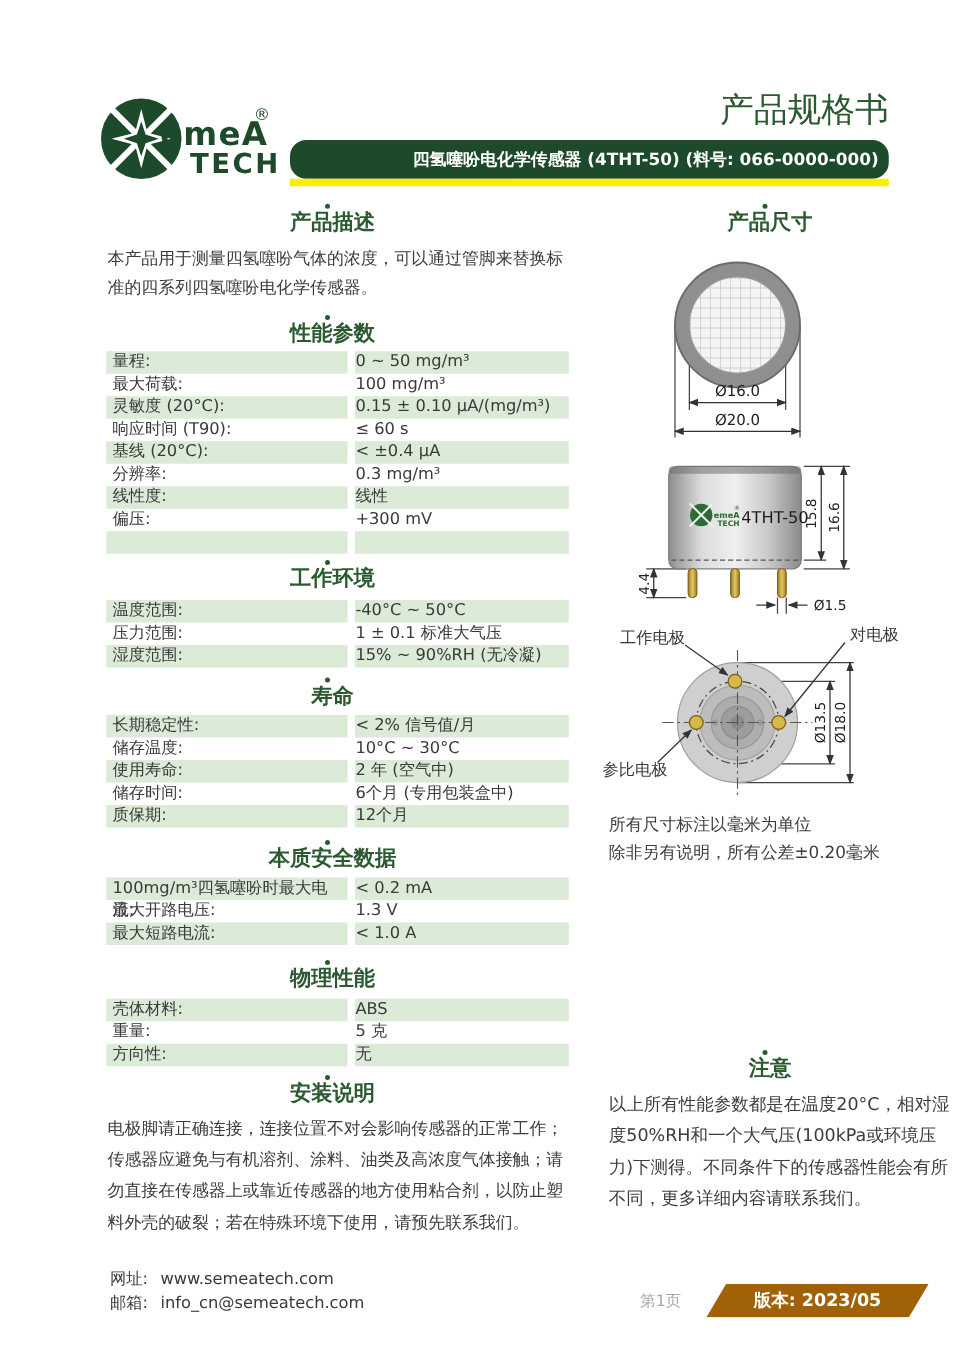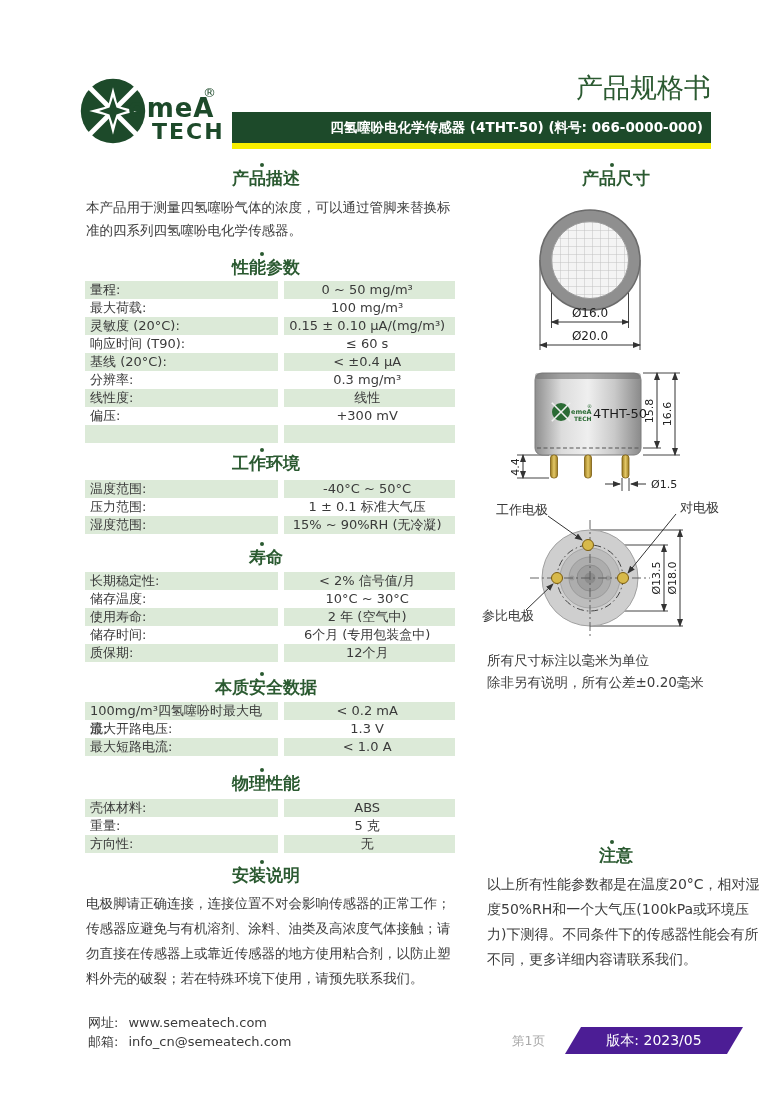--- a/index.html
+++ b/index.html
@@ -8,53 +8,53 @@
   .page { position:relative; width:774px; height:1095px; background:#fff; overflow:hidden; }
 
   
   .logo-wrap { position:absolute; left:78px; top:73px; width:150px; height:78px; }
   .logo-disc { position:absolute; left:0; top:2px; }
   .brand-line1 { position:absolute; left:50px; top:20px; font-size:26px; font-weight:bold; color:#1d4a2a; letter-spacing:1px; }
   .brand-line2 { position:absolute; left:74px; top:46px; font-size:22px; font-weight:bold; color:#1d4a2a; letter-spacing:2px; }
   .brand-reg  { position:absolute; left:125px; top:12px; font-size:13px; color:#1d4a2a; }
   .doc-title { position:absolute; left:400px; top:70px; width:311px; text-align:right; font-size:27px; color:#2b5a31; }
   .product-bar { position:absolute; left:232px; top:112px; width:479px; height:31px; background:#1d4a2a;
-    color:#fff; font-size:13.5px; font-weight:bold; display:flex; align-items:center; justify-content:flex-end; padding-right:8px; }
+    color:#fff; font-size:13.5px; font-weight:bold; display:flex; align-items:center; justify-content:flex-end; padding-right:8px;border-radius:13px; }
   .yellow-stripe { position:absolute; left:232px; top:143px; width:479px; height:6px; background:#f7ee00; }
 
   
   .sec { position:absolute; left:75px; width:382px; }
   .sec.right-col { left:470px; width:292px; }
   .sec-head { display:flex; align-items:center;flex-direction:column; }
   .bullet { width:4px; height:4px; border-radius:50%; background:#2b5a31; margin-right:9px; flex:0 0 auto; }
   .sec-title { font-size:17px; font-weight:bold; color:#2b5a31; line-height:22px; }
   .sec-body { margin-left:11px; font-size:13.5px; color:#3c3c3c; }
   .desc-body { margin-top:7px; line-height:23px; }
   .install-body { margin-top:5px; line-height:25px; }
   .notice-body { margin-top:6px; margin-left:17px; width:276px; font-size:14px; color:#3c3c3c; line-height:25px; }
 
   
   .spec-table { margin-left:10px; width:370px; }
   .spec-row { display:flex; height:18px; line-height:18px; font-size:13px; color:#3a3a3a; }
   .spec-row .label { width:196px; padding-left:5px; }
   .spec-row .gap { width:6px; }
-  .spec-row .value { width:173px; text-align:center; padding-right:5px; }
+  .spec-row .value { width:173px; text-align:left; padding-right:5px; }
   .spec-row.shaded .label, .spec-row.shaded .value { background:#dcead8; }
 
   
   .svg-abs { position:absolute; }
   .dim-notes { position:absolute; left:487px; top:649px; font-size:13.5px; color:#3c3c3c; line-height:22px; }
 
   
   .footer-line { position:absolute; left:88px; font-size:13px; color:#3a3a3a; }
   .footer-line .lbl { margin-right:10px; }
   .page-num { position:absolute; left:512px; top:1033px; font-size:12.5px; color:#a8a8a8; }
-  .version-banner { position:absolute; left:565px; top:1027px; width:178px; height:27px; background:#4c1d95;
+  .version-banner { position:absolute; left:565px; top:1027px; width:178px; height:27px; background:#a16207;
     clip-path:polygon(16px 0, 100% 0, calc(100% - 16px) 100%, 0 100%);
-    color:#fff; font-size:14px; font-weight:normal; display:flex; align-items:center; justify-content:center; }
+    color:#fff; font-size:14px; font-weight:bold; display:flex; align-items:center; justify-content:center; }
 
   svg text { font-family:"DejaVu Sans", sans-serif; }
 </style>
 </head>
 <body>
 
 <div class="page">
 
   <div class="logo-wrap">
     <svg class="logo-disc" width="70" height="72" viewBox="0 0 100 100">

